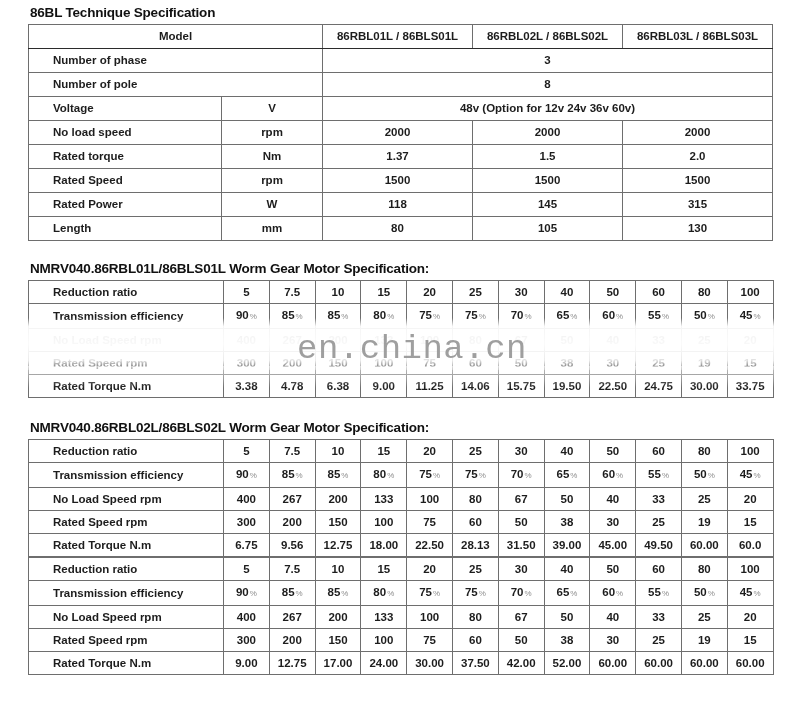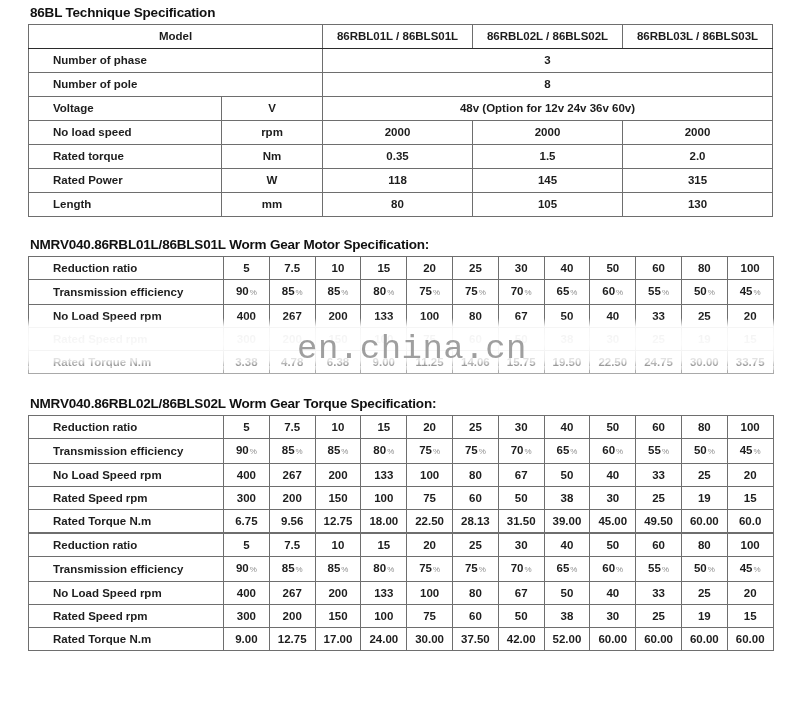--- a/index.html
+++ b/index.html
@@ -175,23 +175,30 @@
         <tr>
           <td class="label">No load speed</td>
           <td>rpm</td>
           <td>2000</td>
           <td>2000</td>
           <td>2000</td>
         </tr>
         <tr>
           <td class="label">Rated torque</td>
           <td>Nm</td>
-          <td>0.35</td>
+          <td>1.37</td>
           <td>1.5</td>
           <td>2.0</td>
+        </tr>
+        <tr>
+          <td class="label">Rated Speed</td>
+          <td>rpm</td>
+          <td>1500</td>
+          <td>1500</td>
+          <td>1500</td>
         </tr>
         <tr>
           <td class="label">Rated Power</td>
           <td>W</td>
           <td>118</td>
           <td>145</td>
           <td>315</td>
         </tr>
         <tr>
           <td class="label">Length</td>
@@ -292,21 +299,21 @@
           <td>15.75</td>
           <td>19.50</td>
           <td>22.50</td>
           <td>24.75</td>
           <td>30.00</td>
           <td>33.75</td>
         </tr>
       </tbody>
   </table>
 
-  <h2 class="section-title" id="title-t2">NMRV040.86RBL02L/86BLS02L Worm Gear Torque Specification:</h2>
+  <h2 class="section-title" id="title-t2">NMRV040.86RBL02L/86BLS02L Worm Gear Motor Specification:</h2>
   <table class="spec worm" id="worm-1">
     <colgroup>
       <col class="c-label">
       <col class="c-val">
         <col class="c-val">
         <col class="c-val">
         <col class="c-val">
       <col class="c-val">
         <col class="c-val">
         <col class="c-val">

